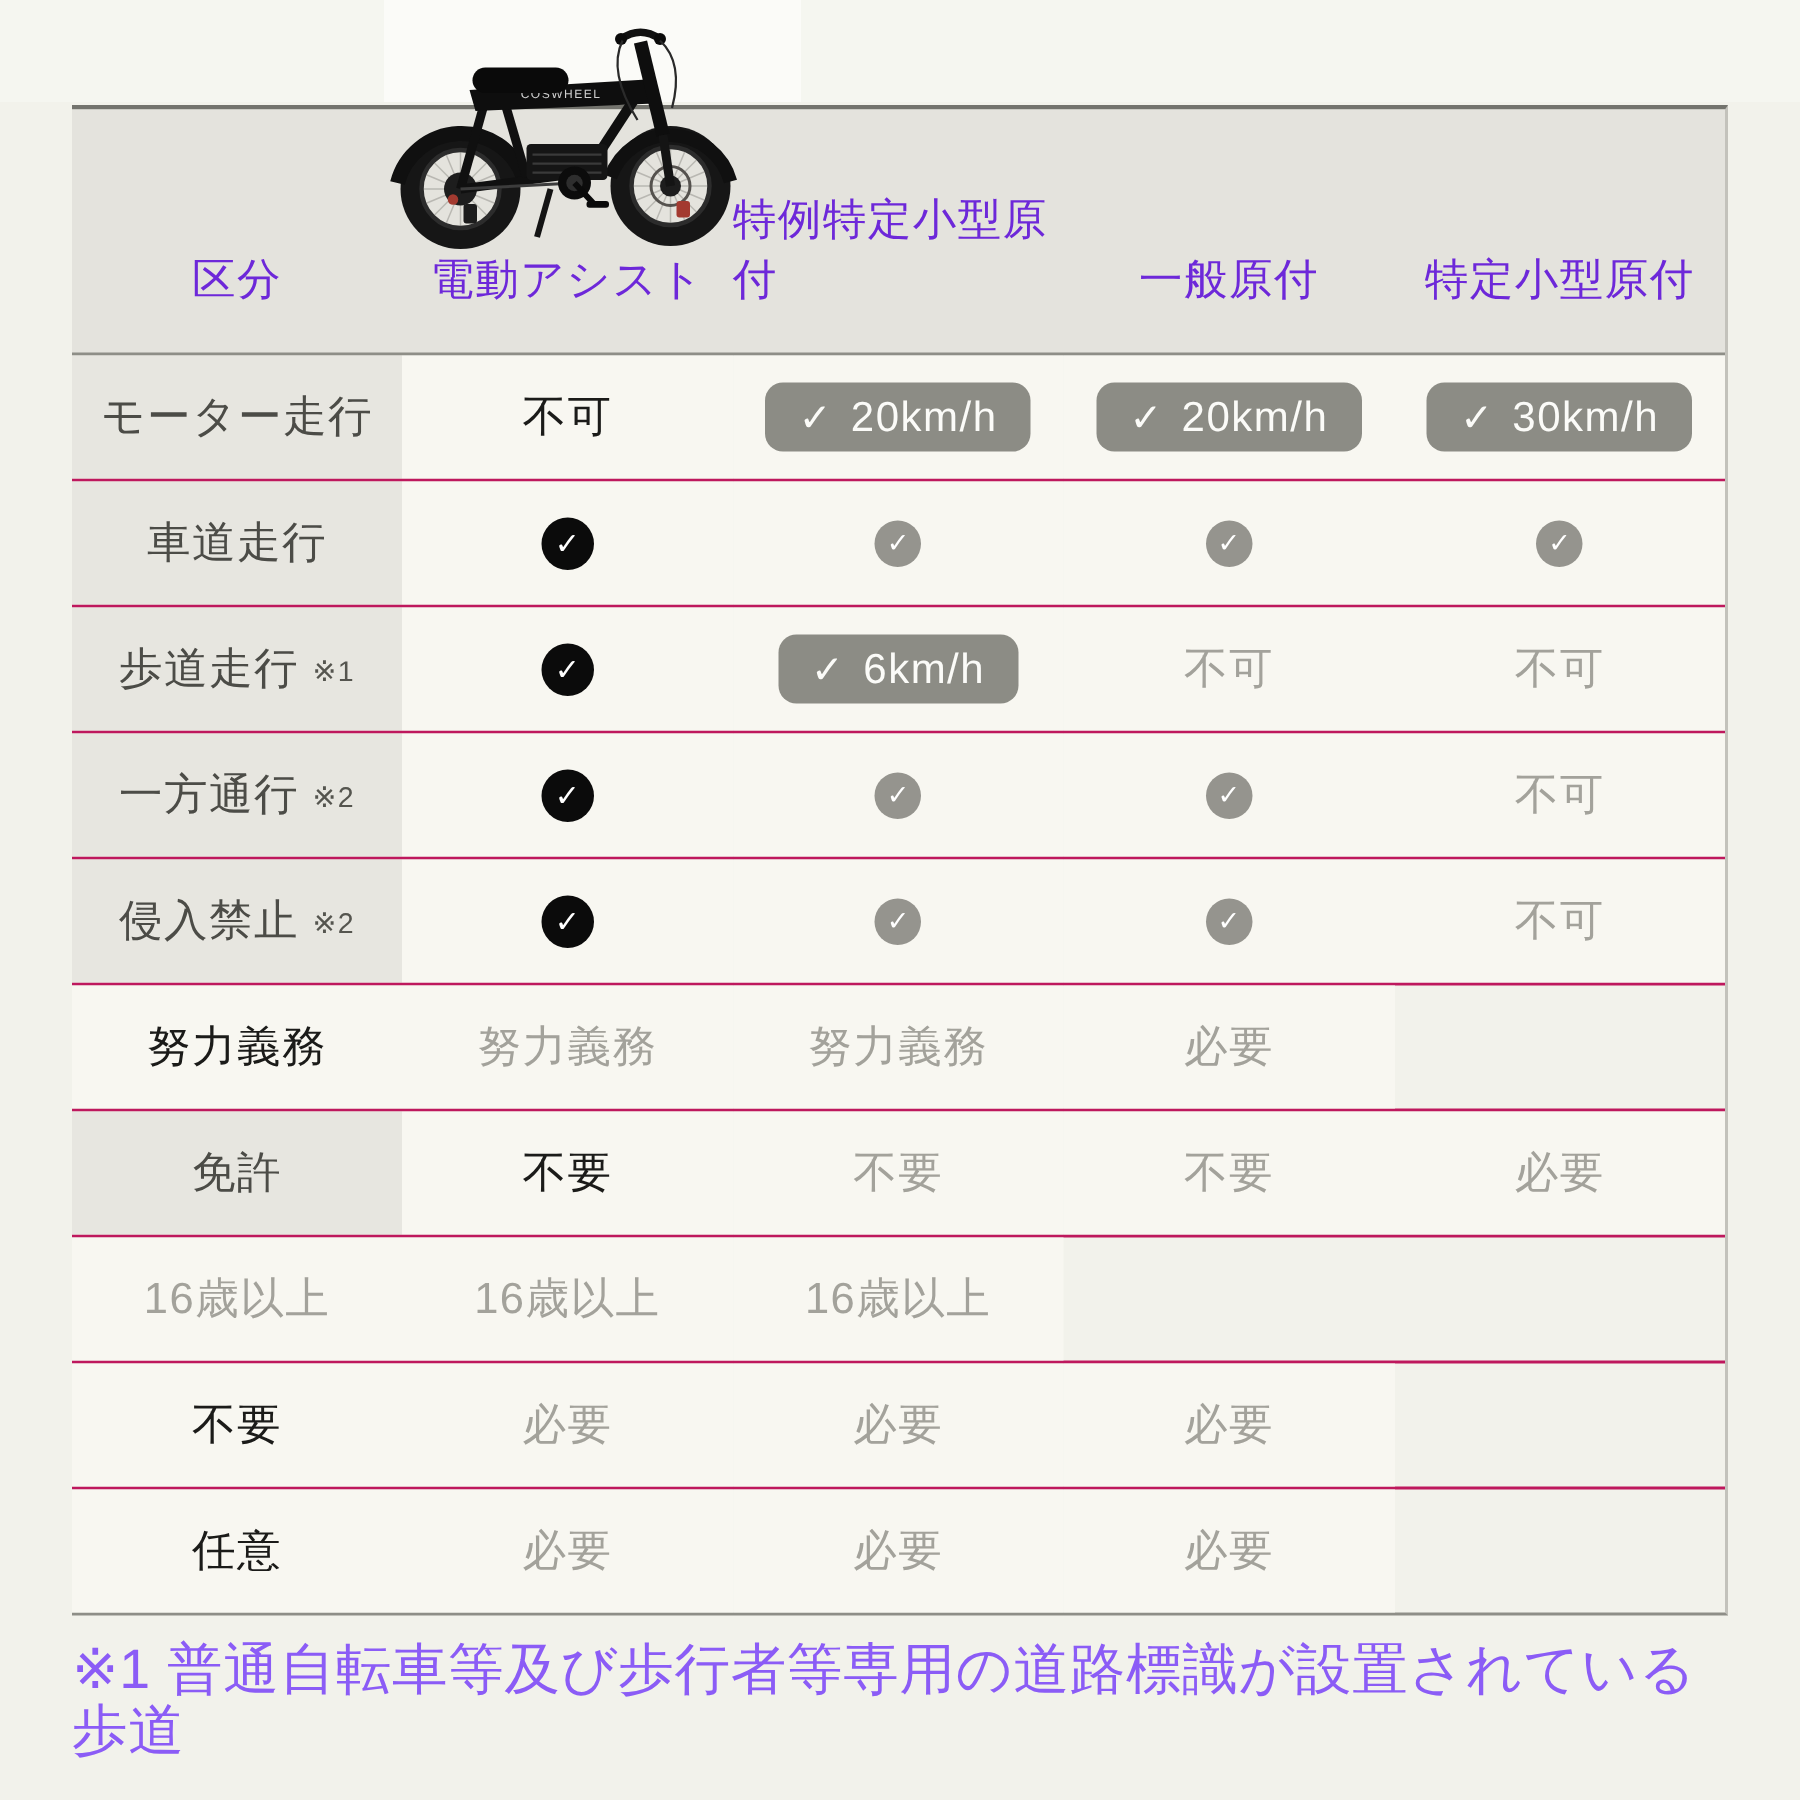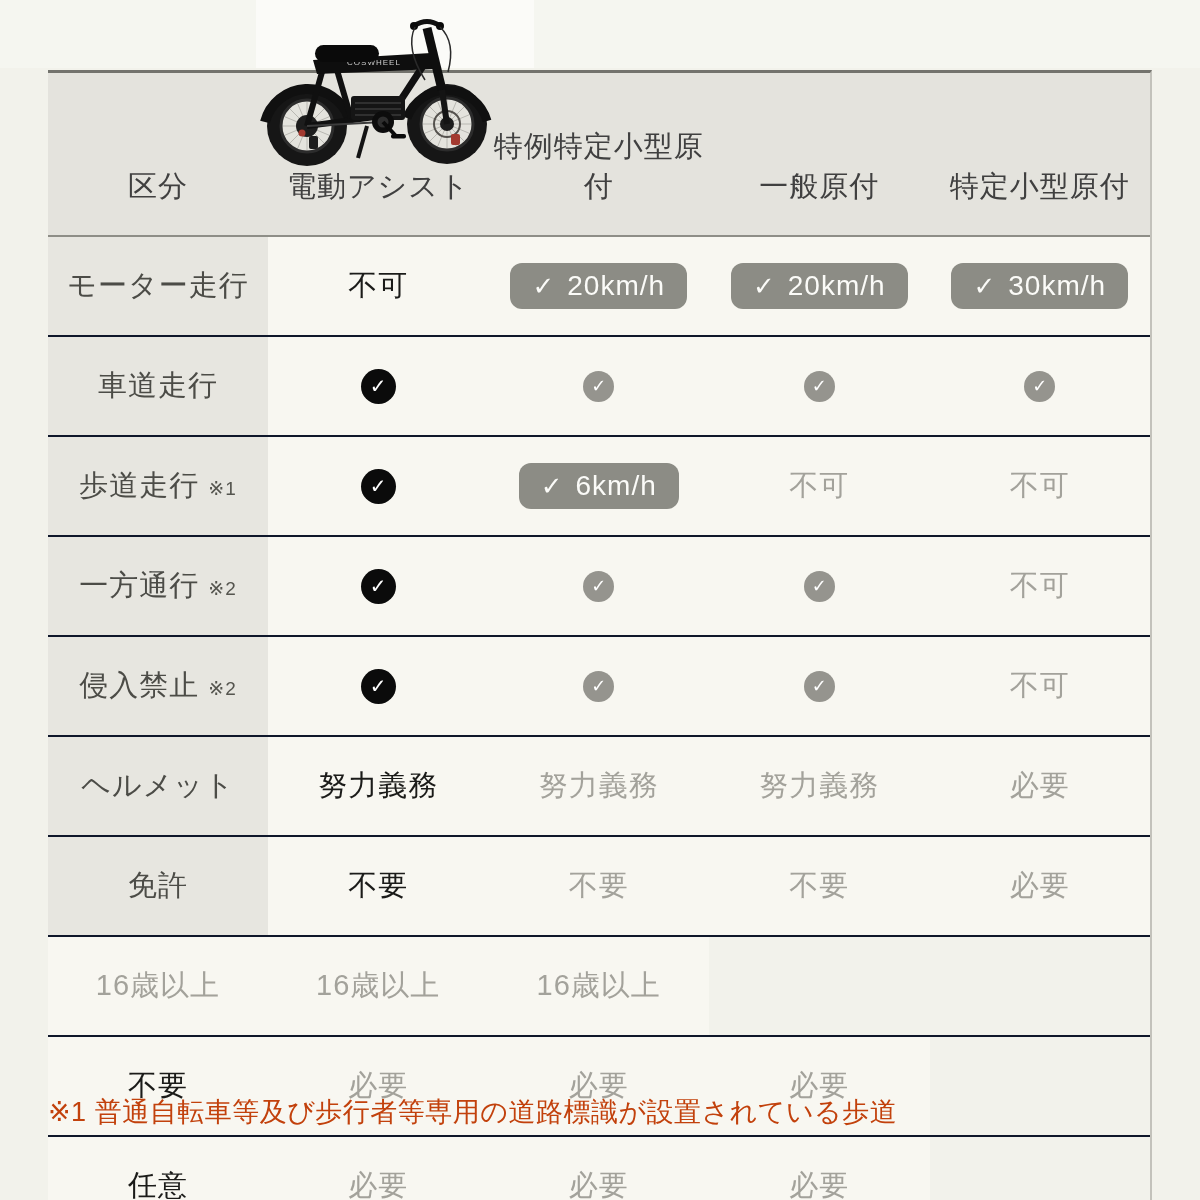--- a/index.html
+++ b/index.html
@@ -18,26 +18,26 @@
     border-bottom:2px solid #8e8e87;
     border-right:2px solid #c3c2bb;
     box-sizing:border-box;
   }
   .thead{
     display:grid;grid-template-columns:220px 1fr 1fr 1fr 1fr;
     height:162px;background:#e4e3dd;border-bottom:2px solid #8e8e87;
   }
   .hcell{
     display:flex;align-items:flex-end;justify-content:center;
-    padding-bottom:28px;font-size:29px;color:#404040;letter-spacing:1px;text-align:center;
+    padding-bottom:28px;font-size:29px;color:#6d28d9;letter-spacing:1px;
   }
   .row{
-    display:grid;grid-template-columns:220px 1fr 1fr 1fr 1fr;height:98px;
-  }
-  .row + .row{border-top:2px solid #0f172a;}
+    display:grid;grid-template-columns:220px 1fr 1fr 1fr 1fr;height:82px;
+  }
+  .row + .row{border-top:2px solid #be185d;}
   .cell{display:flex;align-items:center;justify-content:center;}
   .labelcell{background:#e7e6e0;font-size:29px;color:#4c4c47;letter-spacing:1px;}
   .valuecell{background:#f8f7f1;}
   .rownote{font-size:19px;color:#55554f;margin-left:9px;padding-top:4px;}
   .val{font-size:29px;letter-spacing:1px;}
   .val.dark{color:#1b1b19;}
   .val.gray{color:#a3a29b;}
   .circ{
     display:flex;align-items:center;justify-content:center;border-radius:50%;
     color:#ffffff;font-weight:bold;
@@ -46,21 +46,21 @@
   .circ.cg{width:31px;height:31px;background:#95948e;font-size:18px;}
   .badge{
     display:inline-flex;align-items:center;justify-content:center;gap:12px;
     background:#8c8c85;color:#fbfbf8;border-radius:12px;
     height:46px;padding:0 22px;font-size:28px;letter-spacing:1px;
   }
   .badge .bck{font-size:26px;}
   .bike{position:absolute;left:255px;top:0;width:280px;height:175px;z-index:5;}
   .notes{
     position:absolute;left:48px;top:1092px;width:1110px;
-    font-size:27px;line-height:41px;color:#c2410c;letter-spacing:0.5px;
+    font-size:37px;line-height:41px;color:#8b5cf6;letter-spacing:0.5px;
   }
 </style>
 </head>
 <body>
 
 <div class="top-strip"></div>
 <div class="photo-backdrop"></div>
 
 <div class="table">
   <div class="thead">
@@ -165,23 +165,20 @@
           <span class="circ cg">✓</span>
         </div>
         <div class="cell valuecell">
           <span class="circ cg">✓</span>
         </div>
         <div class="cell valuecell">
           <span class="val gray">不可</span>
         </div>
       </div>
       <div class="row">
-        <div class="cell labelcell">
-          <span>ヘルメット</span>
-        </div>
         <div class="cell valuecell">
           <span class="val dark">努力義務</span>
         </div>
         <div class="cell valuecell">
           <span class="val gray">努力義務</span>
         </div>
         <div class="cell valuecell">
           <span class="val gray">努力義務</span>
         </div>
         <div class="cell valuecell">

